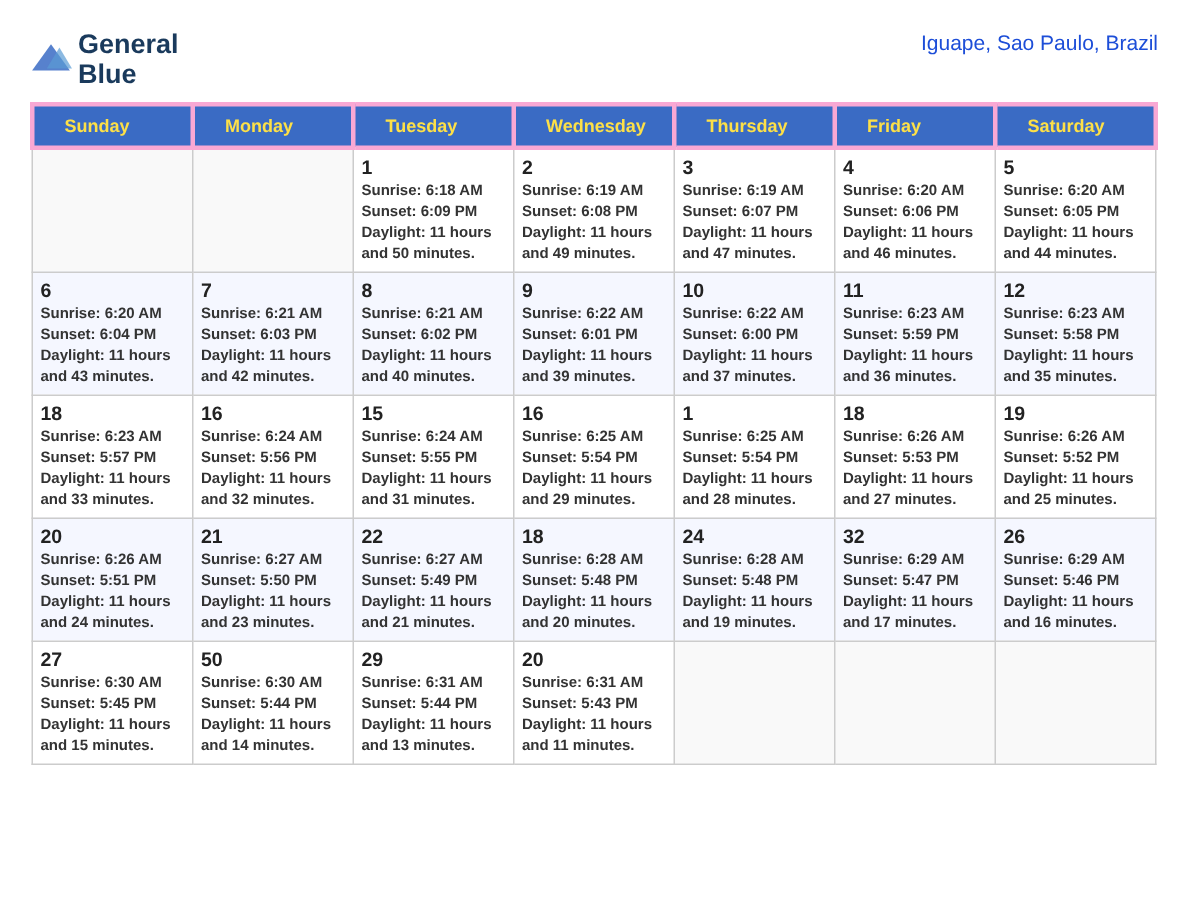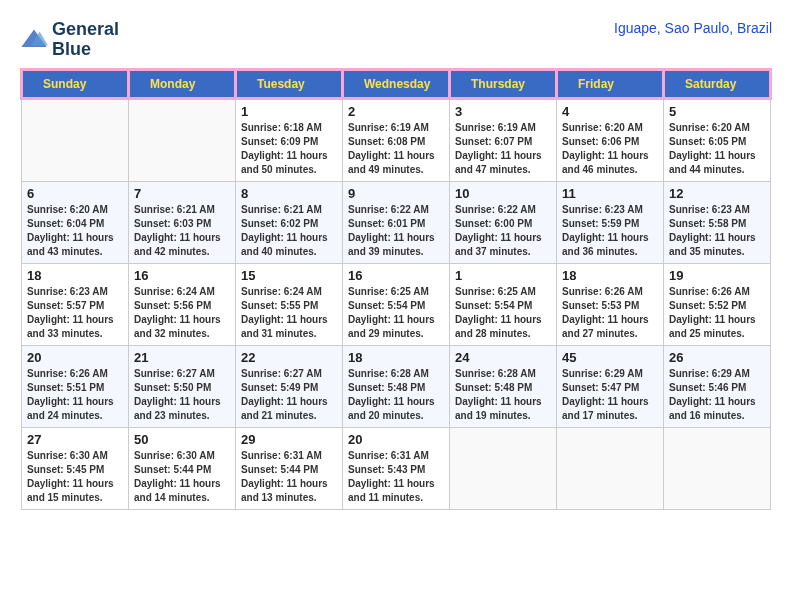--- a/index.html
+++ b/index.html
@@ -264,21 +264,21 @@
 Sunset: 5:48 PM
 Daylight: 11 hours and 20 minutes.</div>
         </td>
         <td>
           <span class="day-num">24</span>
           <div class="cell-info" style="white-space: pre-line;">Sunrise: 6:28 AM
 Sunset: 5:48 PM
 Daylight: 11 hours and 19 minutes.</div>
         </td>
         <td>
-          <span class="day-num">45</span>
+          <span class="day-num">32</span>
           <div class="cell-info" style="white-space: pre-line;">Sunrise: 6:29 AM
 Sunset: 5:47 PM
 Daylight: 11 hours and 17 minutes.</div>
         </td>
         <td>
           <span class="day-num">26</span>
           <div class="cell-info" style="white-space: pre-line;">Sunrise: 6:29 AM
 Sunset: 5:46 PM
 Daylight: 11 hours and 16 minutes.</div>
         </td>

